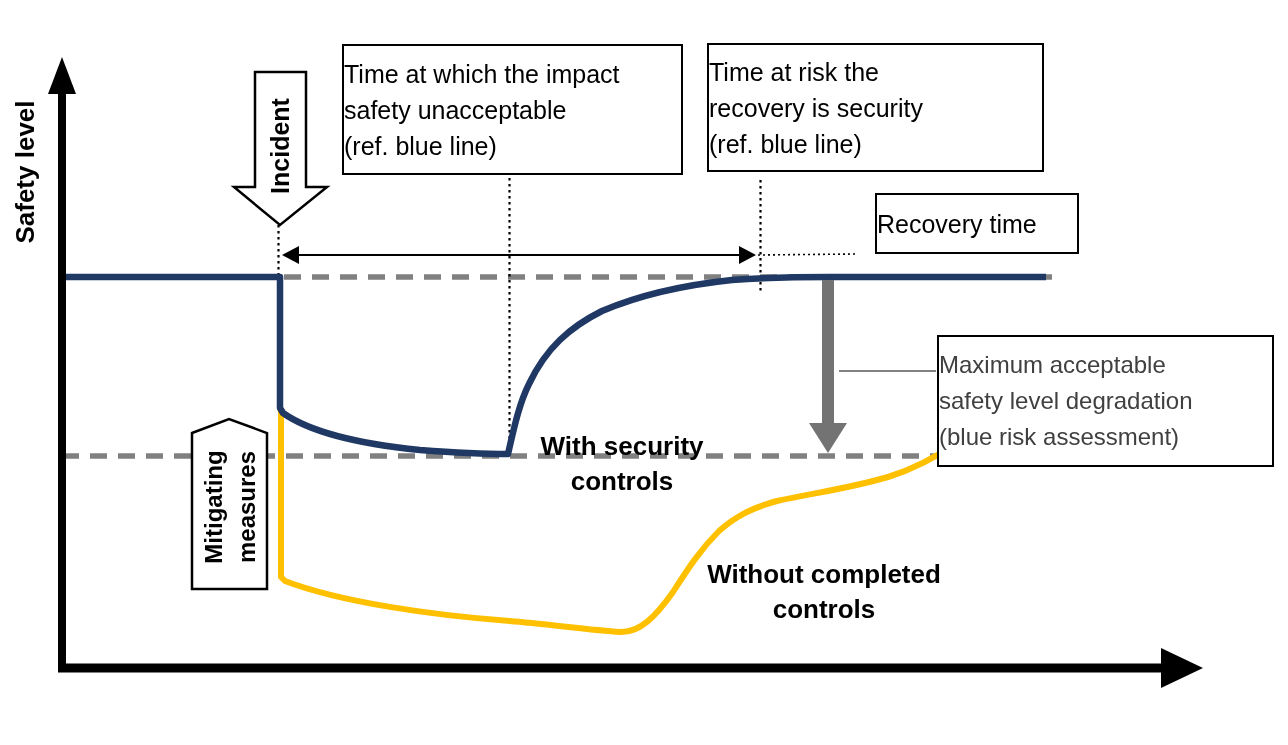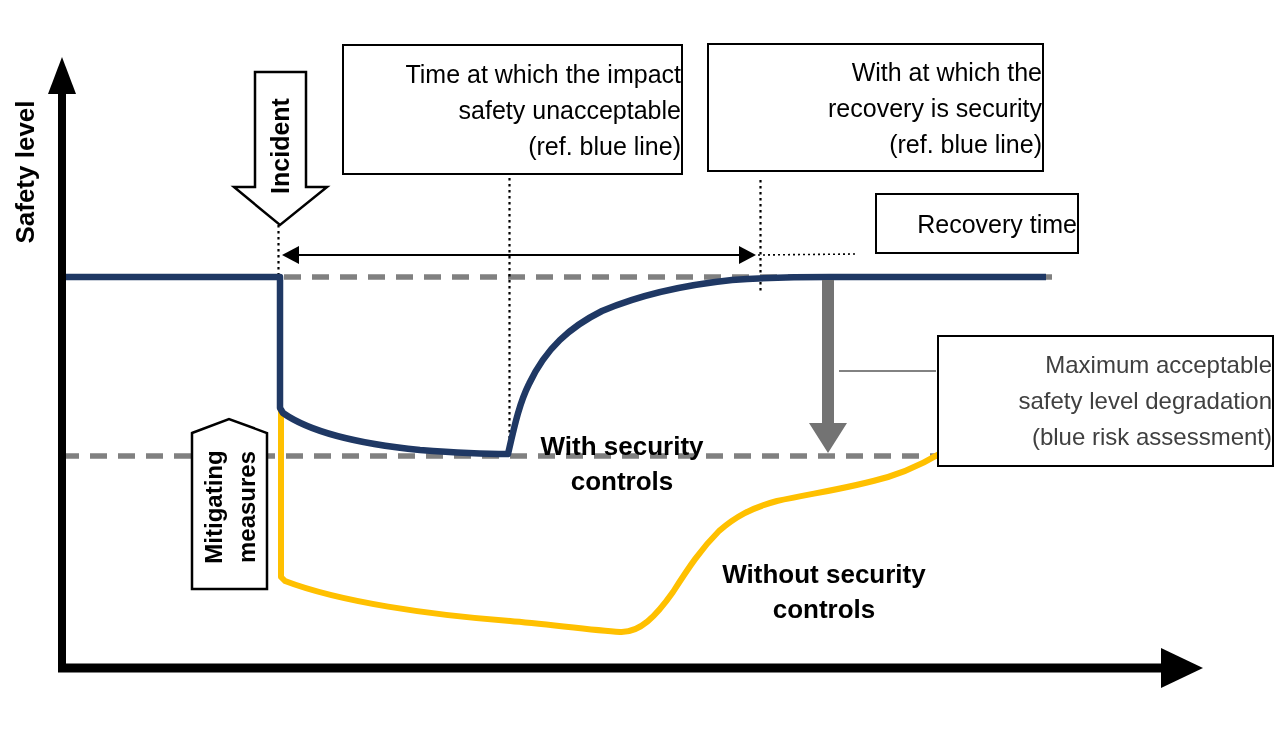--- a/index.html
+++ b/index.html
@@ -13,21 +13,21 @@
   .rot { transform:rotate(-90deg); }
   .y-label { left:-74px; top:156px; width:200px; height:32px; text-align:center;
              font-weight:bold; font-size:26px; }
   .x-label { left:1040px; top:696px; width:150px; text-align:center;
              font-weight:bold; font-size:26px; }
   .incident-label { left:216px; top:131px; width:130px; height:30px; text-align:center;
              font-weight:bold; font-size:25px; }
   .mitigating-label { left:144px; top:474px; width:171px; height:66px; text-align:center;
              font-weight:bold; font-size:24px; line-height:33px; }
   .box { position:absolute; border:2px solid #000; background:#fff;
-         display:flex; flex-direction:column; align-items:flex-end; justify-content:center;
+         display:flex; flex-direction:column; align-items:flex-start; justify-content:center;
          text-align:center; font-size:25px; line-height:36px; color:#000; }
   .impact-box   { left:342px; top:44px;  width:341px; height:131px; }
   .recovered-box{ left:707px; top:43px;  width:337px; height:129px; }
   .recovery-box { left:875px; top:193px; width:204px; height:61px; }
   .max-box      { left:937px; top:300px; width:337px; height:132px;
                   font-size:24px; line-height:36px;margin-top:35px; }
   .curve-label { position:absolute; text-align:center; font-weight:bold; font-size:26px;
                  line-height:35px; color:#000; }
   .with-label    { left:502px; top:384px; width:240px;margin-top:45px; }
   .without-label { left:694px; top:557px; width:260px; }
@@ -92,38 +92,38 @@
     <div>measures</div>
   </div>
 
   <div class="box impact-box">
     <div>Time at which the impact</div>
     <div>safety unacceptable</div>
     <div>(ref. blue line)</div>
   </div>
 
   <div class="box recovered-box">
-    <div>With at which the</div>
+    <div>Time at risk the</div>
     <div>recovery is security</div>
     <div>(ref. blue line)</div>
   </div>
 
   <div class="box recovery-box">
     <div>Recovery time</div>
   </div>
 
   <div class="box max-box" style="color: rgb(64, 64, 64);">
     <div>Maximum acceptable</div>
     <div>safety level degradation</div>
     <div>(blue risk assessment)</div>
   </div>
 
   <div class="curve-label with-label">
     <div>With security</div>
     <div>controls</div>
   </div>
 
   <div class="curve-label without-label">
-    <div>Without security</div>
+    <div>Without completed</div>
     <div>controls</div>
   </div>
 
 </div>
 
 </body></html>

